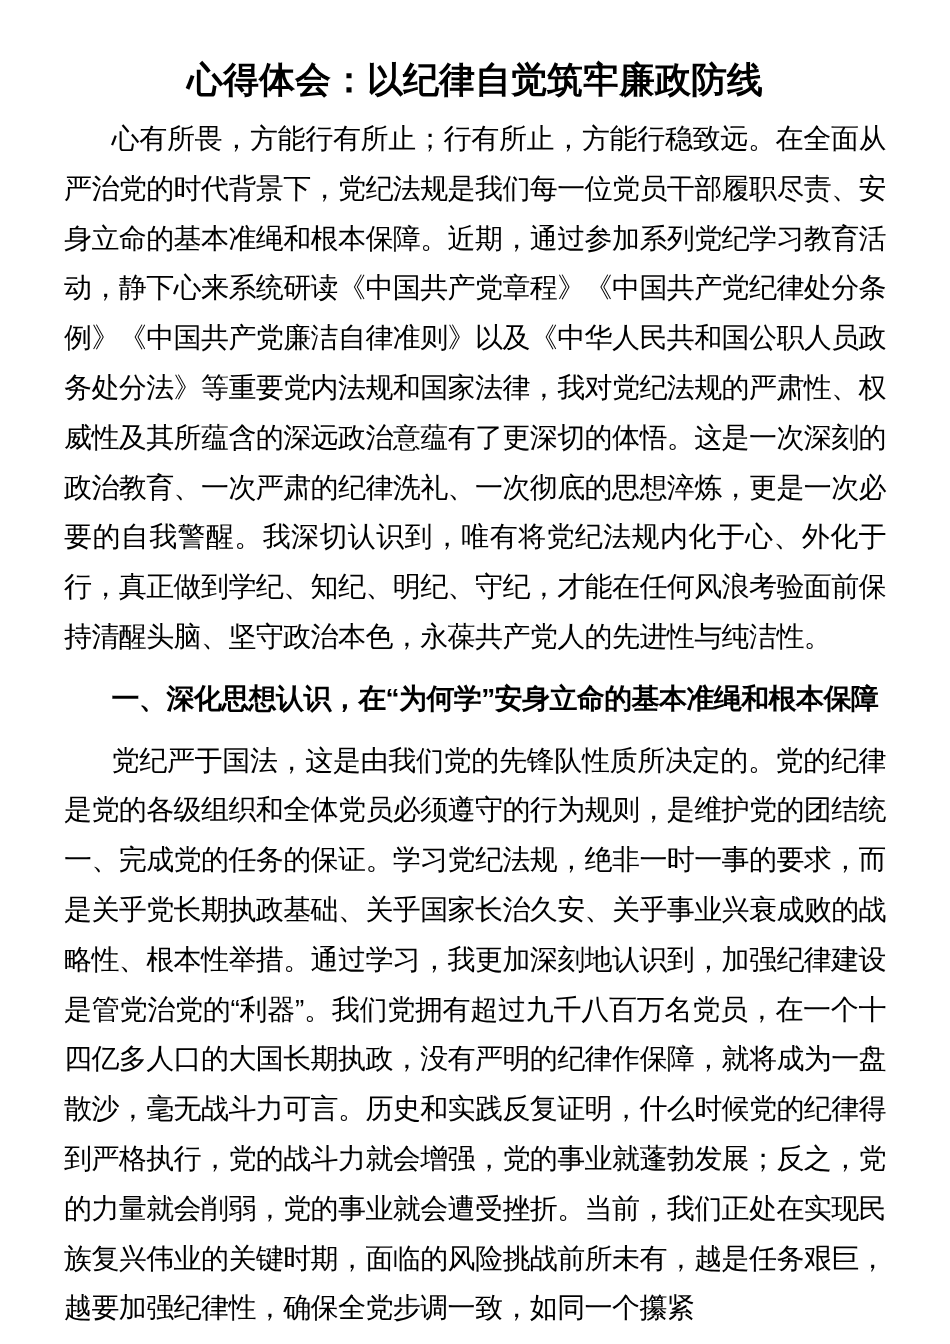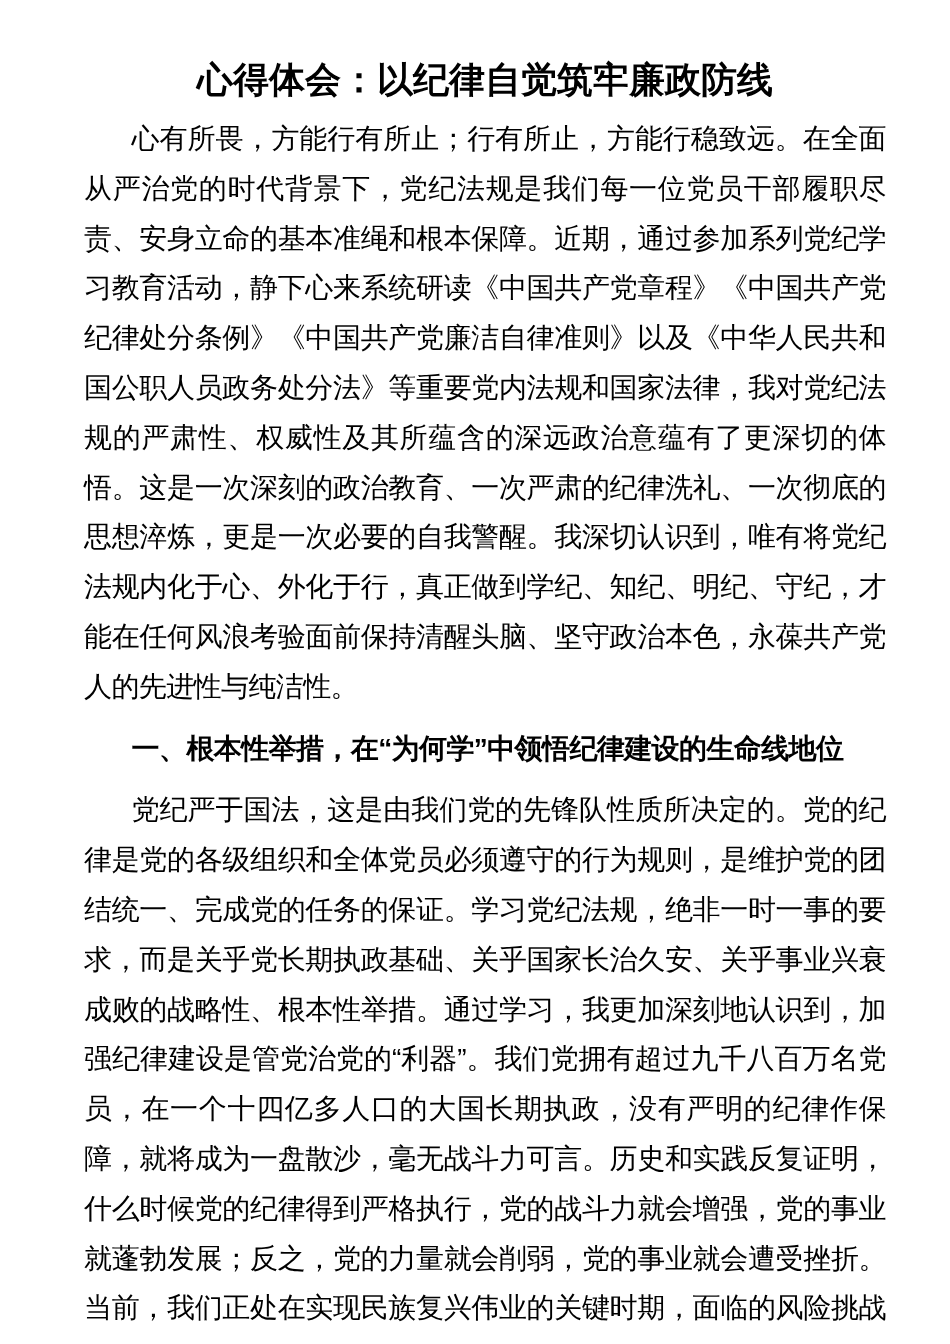--- a/index.html
+++ b/index.html
@@ -10,21 +10,21 @@
   body {
     width: 950px;
     height: 1344px;
     overflow: hidden;
     font-family: "Liberation Sans", sans-serif;
   }
   .page {
     box-sizing: border-box;
     width: 950px;
     height: 1344px;
-    padding: 58px 52px 0 72px;
+    padding: 58px 52px 0 52px;
     background: #ffffff;
     color: #000000;
   }
   .doc-title {
     margin: 0 0 9px 0;
     font-size: 36px;
     line-height: 44px;
     font-weight: bold;
     text-align: center;
     letter-spacing: 0;
@@ -46,16 +46,16 @@
   }
 </style>
 </head>
 <body>
 
 <div class="page">
   <h1 class="doc-title">心得体会：以纪律自觉筑牢廉政防线</h1>
 
   <p class="para">心有所畏，方能行有所止；行有所止，方能行稳致远。在全面从严治党的时代背景下，党纪法规是我们每一位党员干部履职尽责、安身立命的基本准绳和根本保障。近期，通过参加系列党纪学习教育活动，静下心来系统研读《中国共产党章程》《中国共产党纪律处分条例》《中国共产党廉洁自律准则》以及《中华人民共和国公职人员政务处分法》等重要党内法规和国家法律，我对党纪法规的严肃性、权威性及其所蕴含的深远政治意蕴有了更深切的体悟。这是一次深刻的政治教育、一次严肃的纪律洗礼、一次彻底的思想淬炼，更是一次必要的自我警醒。我深切认识到，唯有将党纪法规内化于心、外化于行，真正做到学纪、知纪、明纪、守纪，才能在任何风浪考验面前保持清醒头脑、坚守政治本色，永葆共产党人的先进性与纯洁性。</p>
 
-  <p class="para section-heading">一、根本性举措，在“为何学”中领悟纪律建设的生命线地位</p>
+  <p class="para section-heading">一、深化思想认识，在“为何学”安身立命的基本准绳和根本保障</p>
 
   <p class="para">党纪严于国法，这是由我们党的先锋队性质所决定的。党的纪律是党的各级组织和全体党员必须遵守的行为规则，是维护党的团结统一、完成党的任务的保证。学习党纪法规，绝非一时一事的要求，而是关乎党长期执政基础、关乎国家长治久安、关乎事业兴衰成败的战略性、根本性举措。通过学习，我更加深刻地认识到，加强纪律建设是管党治党的“利器”。我们党拥有超过九千八百万名党员，在一个十四亿多人口的大国长期执政，没有严明的纪律作保障，就将成为一盘散沙，毫无战斗力可言。历史和实践反复证明，什么时候党的纪律得到严格执行，党的战斗力就会增强，党的事业就蓬勃发展；反之，党的力量就会削弱，党的事业就会遭受挫折。当前，我们正处在实现民族复兴伟业的关键时期，面临的风险挑战前所未有，越是任务艰巨，越要加强纪律性，确保全党步调一致，如同一个攥紧</p>
 </div>
 
 </body></html>

